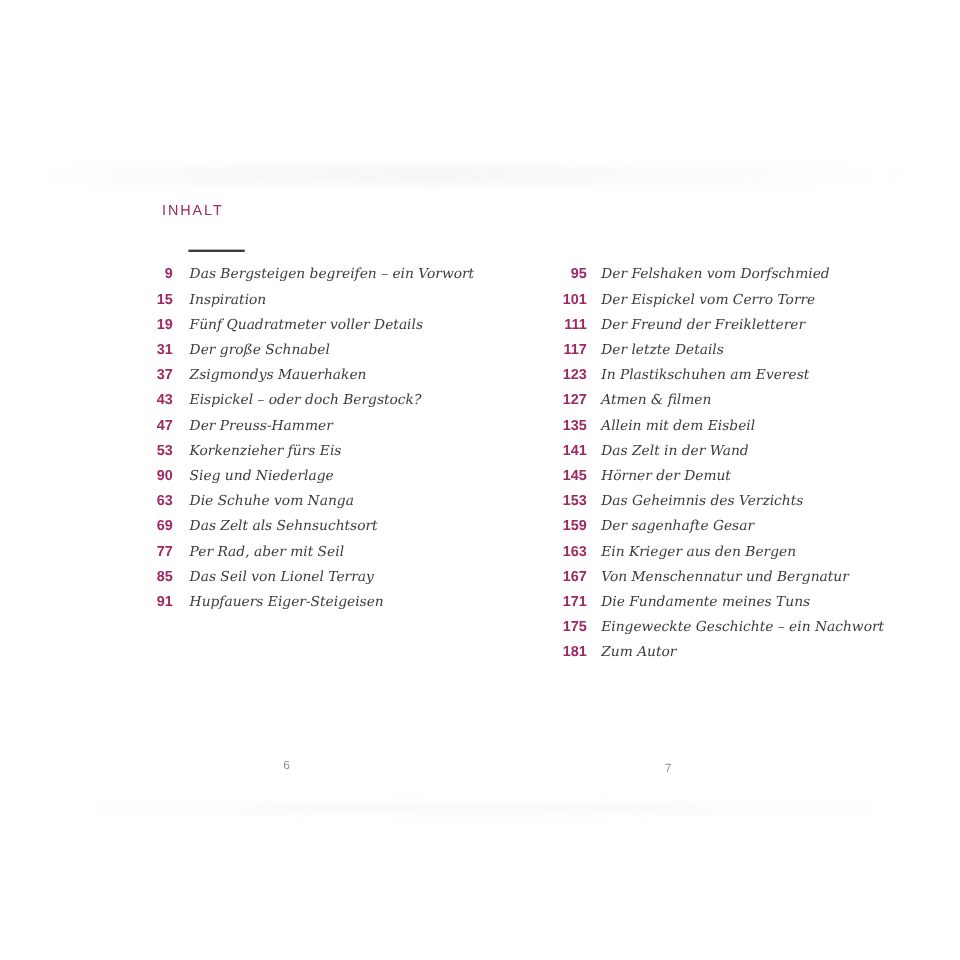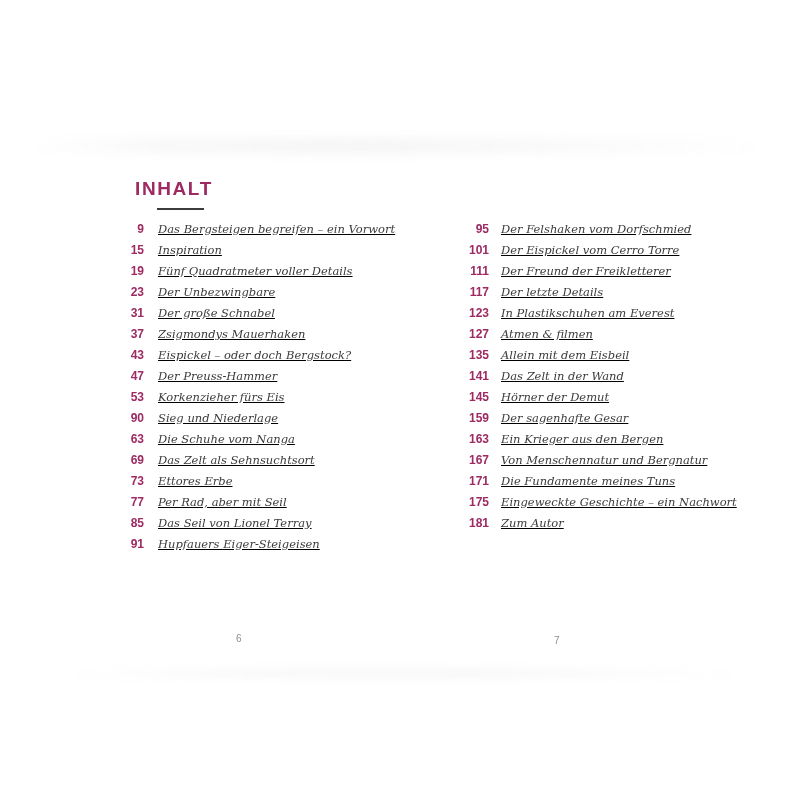--- a/index.html
+++ b/index.html
@@ -24,30 +24,30 @@
     background:linear-gradient(90deg, rgba(120,120,120,0.00) 0%, rgba(120,120,120,0.10) 18%, rgba(120,120,120,0.14) 45%, rgba(120,120,120,0.07) 75%, rgba(120,120,120,0.00) 100%);
     filter:blur(5px);opacity:.5;
   }
   .page-edge-bottom{
     position:absolute;left:55px;top:669px;width:700px;height:9px;
     background:linear-gradient(90deg, rgba(130,130,130,0.00) 0%, rgba(130,130,130,0.10) 30%, rgba(130,130,130,0.12) 60%, rgba(130,130,130,0.00) 100%);
     filter:blur(4px);opacity:.55;
   }
 
   .heading{
-    position:absolute;left:135px;top:178px;
-    font-size:19px;font-weight:700;letter-spacing:1.6px;
+    position:absolute;left:135px;top:168px;
+    font-size:12px;font-weight:400;letter-spacing:1.6px;
     color:var(--accent);
   }
   .heading-rule{
     position:absolute;left:157px;top:208px;width:47px;height:2px;
     background:var(--rule);
   }
 
-  .toc-col{position:absolute;top:217px;width:310px;text-decoration:underline;}
+  .toc-col{position:absolute;top:217px;width:310px;}
   .toc-col.left{left:100px;}
   .toc-col.right{left:445px;}
 
   .toc-row{height:21px;line-height:21px;white-space:nowrap;}
   .toc-num{
     display:inline-block;width:44px;text-align:right;
     font-size:12px;font-weight:bold;color:var(--accent);
     vertical-align:baseline;
     font-family:"Liberation Sans", sans-serif;
   }
@@ -76,44 +76,43 @@
   <div class="page-edge-top"></div>
   <div class="page-edge-bottom"></div>
 
   <div class="heading">INHALT</div>
   <div class="heading-rule"></div>
 
   <div id="toc-left" class="toc-col left">
       <div class="toc-row"><span class="toc-num">9</span><span class="toc-title">Das Bergsteigen begreifen – ein Vorwort</span></div>
       <div class="toc-row"><span class="toc-num">15</span><span class="toc-title">Inspiration</span></div>
       <div class="toc-row"><span class="toc-num">19</span><span class="toc-title">Fünf Quadratmeter voller Details</span></div>
-      <div class="toc-row"><span class="toc-num">23</span><span class="toc-title">Der Unbezwingbare</span></div>
       <div class="toc-row"><span class="toc-num">31</span><span class="toc-title">Der große Schnabel</span></div>
       <div class="toc-row"><span class="toc-num">37</span><span class="toc-title">Zsigmondys Mauerhaken</span></div>
       <div class="toc-row"><span class="toc-num">43</span><span class="toc-title">Eispickel – oder doch Bergstock?</span></div>
       <div class="toc-row"><span class="toc-num">47</span><span class="toc-title">Der Preuss-Hammer</span></div>
       <div class="toc-row"><span class="toc-num">53</span><span class="toc-title">Korkenzieher fürs Eis</span></div>
       <div class="toc-row"><span class="toc-num">90</span><span class="toc-title">Sieg und Niederlage</span></div>
       <div class="toc-row"><span class="toc-num">63</span><span class="toc-title">Die Schuhe vom Nanga</span></div>
       <div class="toc-row"><span class="toc-num">69</span><span class="toc-title">Das Zelt als Sehnsuchtsort</span></div>
-      <div class="toc-row"><span class="toc-num">73</span><span class="toc-title">Ettores Erbe</span></div>
       <div class="toc-row"><span class="toc-num">77</span><span class="toc-title">Per Rad, aber mit Seil</span></div>
       <div class="toc-row"><span class="toc-num">85</span><span class="toc-title">Das Seil von Lionel Terray</span></div>
       <div class="toc-row"><span class="toc-num">91</span><span class="toc-title">Hupfauers Eiger-Steigeisen</span></div>
     </div>
   <div id="toc-right" class="toc-col right">
       <div class="toc-row"><span class="toc-num">95</span><span class="toc-title">Der Felshaken vom Dorfschmied</span></div>
       <div class="toc-row"><span class="toc-num">101</span><span class="toc-title">Der Eispickel vom Cerro Torre</span></div>
       <div class="toc-row"><span class="toc-num">111</span><span class="toc-title">Der Freund der Freikletterer</span></div>
       <div class="toc-row"><span class="toc-num">117</span><span class="toc-title">Der letzte Details</span></div>
       <div class="toc-row"><span class="toc-num">123</span><span class="toc-title">In Plastikschuhen am Everest</span></div>
       <div class="toc-row"><span class="toc-num">127</span><span class="toc-title">Atmen &amp; filmen</span></div>
       <div class="toc-row"><span class="toc-num">135</span><span class="toc-title">Allein mit dem Eisbeil</span></div>
       <div class="toc-row"><span class="toc-num">141</span><span class="toc-title">Das Zelt in der Wand</span></div>
       <div class="toc-row"><span class="toc-num">145</span><span class="toc-title">Hörner der Demut</span></div>
+      <div class="toc-row"><span class="toc-num">153</span><span class="toc-title">Das Geheimnis des Verzichts</span></div>
       <div class="toc-row"><span class="toc-num">159</span><span class="toc-title">Der sagenhafte Gesar</span></div>
       <div class="toc-row"><span class="toc-num">163</span><span class="toc-title">Ein Krieger aus den Bergen</span></div>
       <div class="toc-row"><span class="toc-num">167</span><span class="toc-title">Von Menschennatur und Bergnatur</span></div>
       <div class="toc-row"><span class="toc-num">171</span><span class="toc-title">Die Fundamente meines Tuns</span></div>
       <div class="toc-row"><span class="toc-num">175</span><span class="toc-title">Eingeweckte Geschichte – ein Nachwort</span></div>
       <div class="toc-row"><span class="toc-num">181</span><span class="toc-title">Zum Autor</span></div>
     </div>
 
   <div class="folio left">6</div>
   <div class="folio right">7</div>

